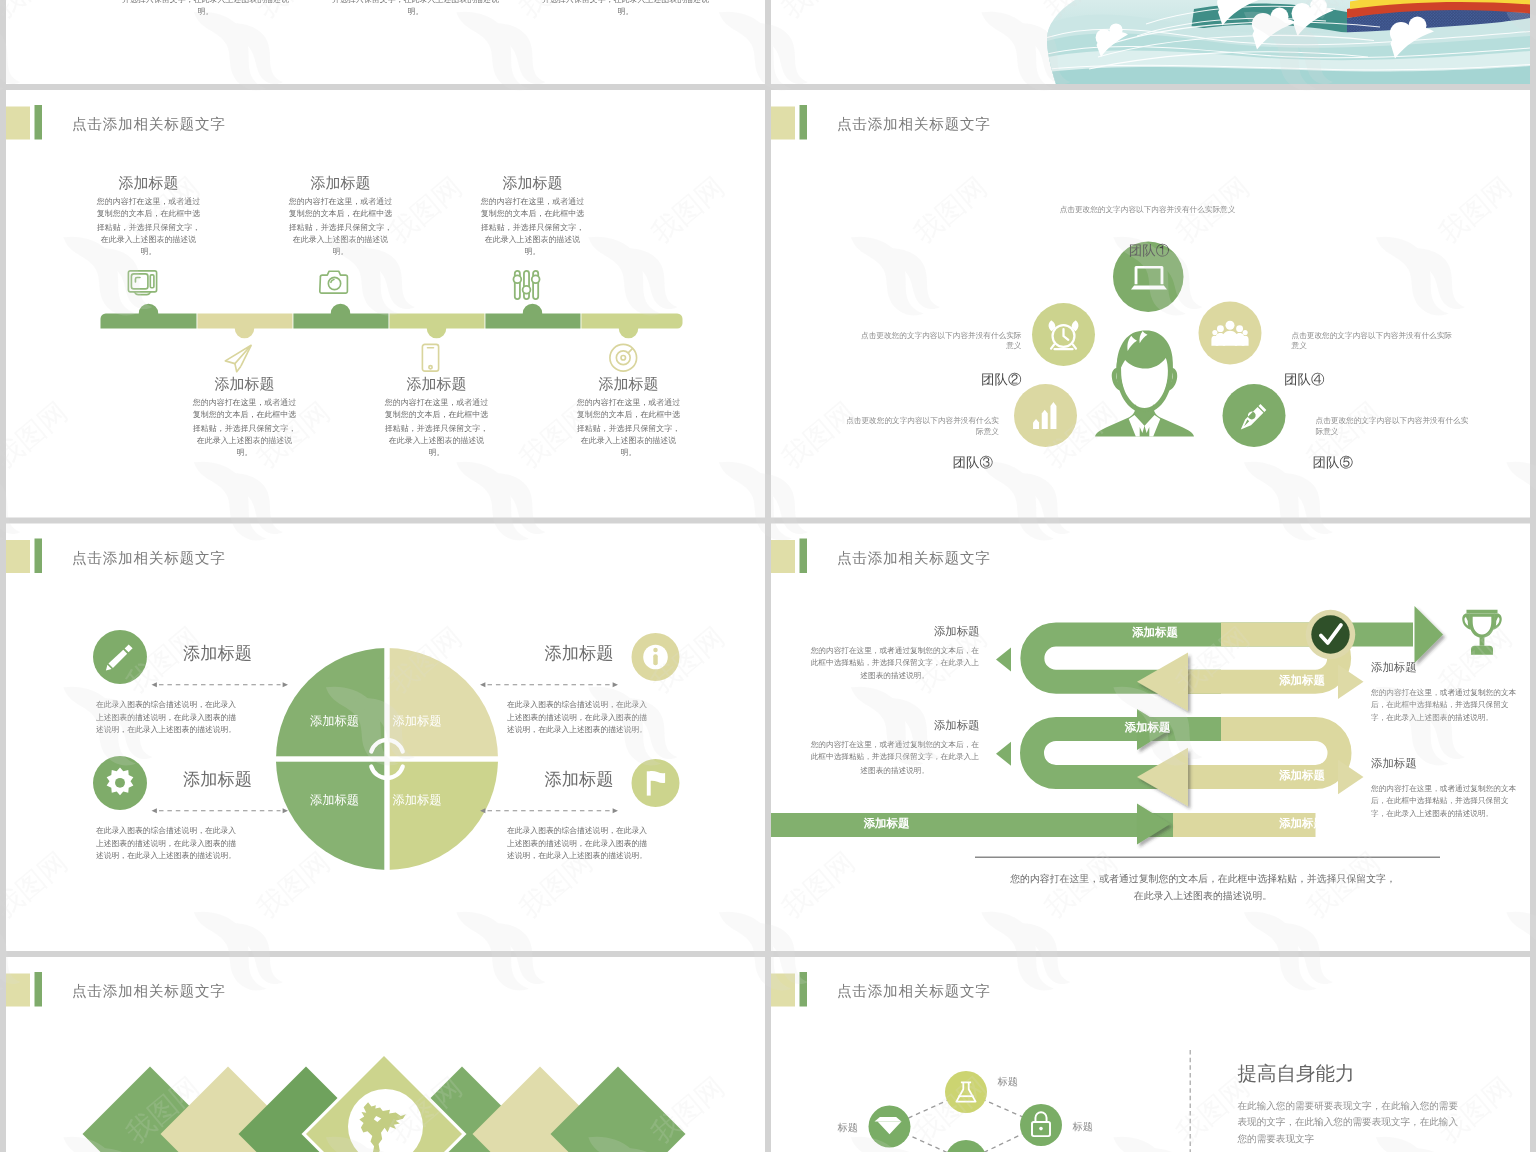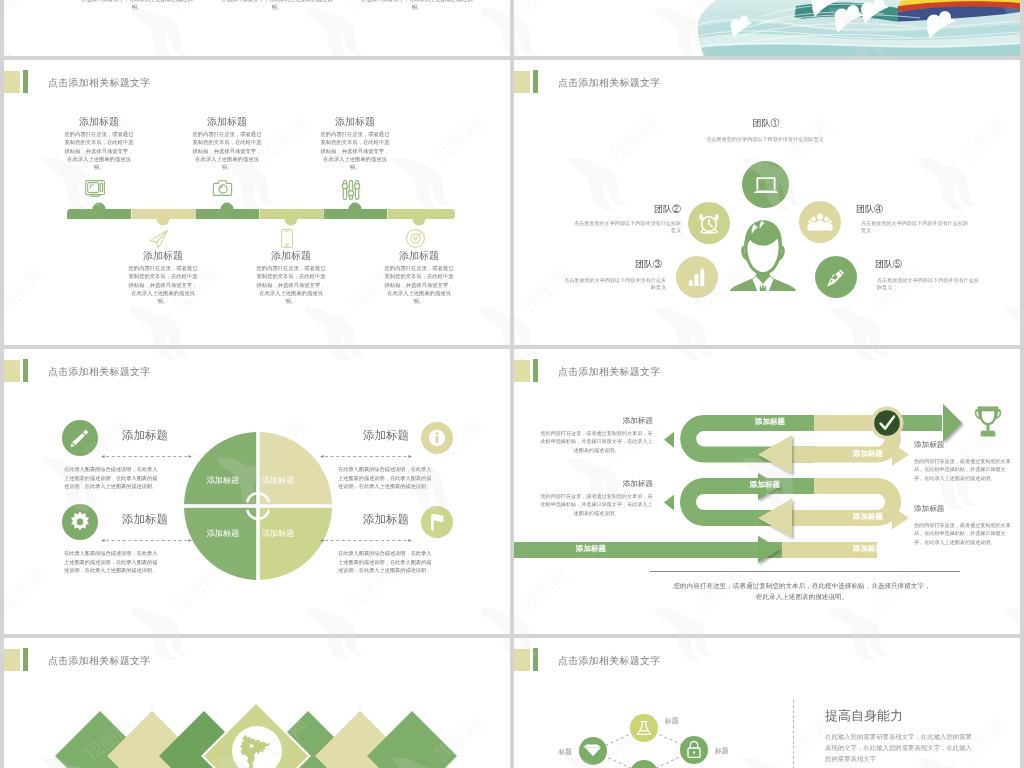--- a/index.html
+++ b/index.html
@@ -17,21 +17,21 @@
   .tbar .bg2{position:absolute;left:19px;top:0;width:5px;height:23px;background:#7fab6b;}
   .tbar .ttx{position:absolute;left:44px;top:8px;font-size:9.8px;color:#7c7c7c;
       white-space:nowrap;letter-spacing:.45px;line-height:12px;}
 
   .abs{position:absolute;}
   .bt{font-size:5.3px;line-height:8.3px;color:#6e6e6e;text-align:center;}
   .hd{font-size:10px;color:#6d6d6d;text-align:center;white-space:nowrap;line-height:12px;}
   svg{display:block;overflow:visible}
 
   
-  .tlabel{font-size:9px;color:#4a4a4a;line-height:11px;white-space:nowrap;}
+  .tlabel{font-size:9px;color:#4a4a4a;line-height:11px;white-space:nowrap;margin-top:44px;}
   .bt2{font-size:5.1px;line-height:7.4px;color:#8a8a8a;}
   .qhd{font-size:11.5px;color:#6d6d6d;white-space:nowrap;line-height:14px;}
   .qbt{font-size:5.2px;line-height:8.6px;color:#6e6e6e;}
   .sband{font-size:7.6px;color:#fff;line-height:10px;white-space:nowrap;font-weight:600;}
   .shd{font-size:7.6px;color:#5f5f5f;line-height:10px;white-space:nowrap;}
   .sbt{font-size:5.1px;line-height:8.4px;color:#7a7a7a;}
   .sfoot{font-size:6.6px;line-height:11px;color:#6a6a6a;white-space:pre-line;}
   .nhead{font-size:13px;color:#666;line-height:16px;white-space:nowrap;}
   .nbody{font-size:6.4px;line-height:11px;color:#909090;}
   .nvdiv{border-left:1px dashed #b5b5b5;}

